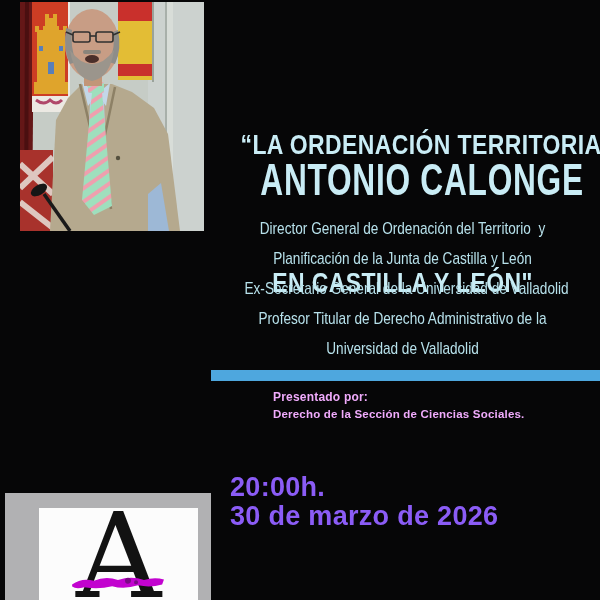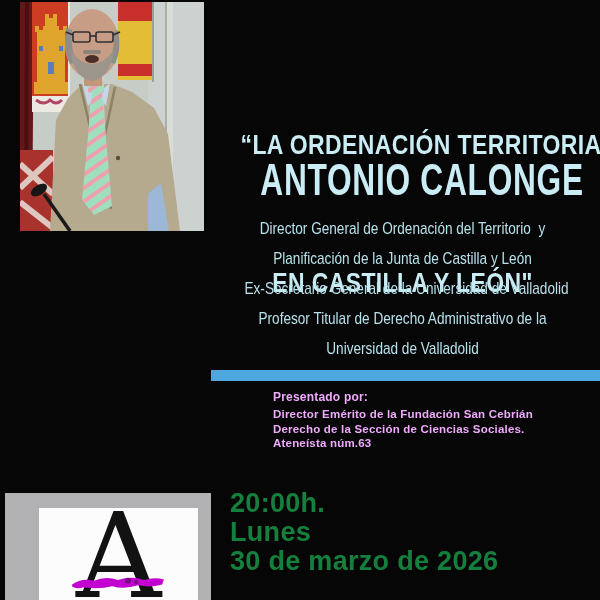--- a/index.html
+++ b/index.html
@@ -20,21 +20,21 @@
   .roles div{white-space:pre;}
   
   .bar{position:absolute;left:211px;top:370px;width:389px;height:11px;background:#4ea7de;}
   
   .presenter{position:absolute;left:230px;top:390px;color:#f0abfc;margin-left:43px;}
   .p-label{font-size:12px;font-weight:bold;letter-spacing:.2px;}
   .p-name{font-size:19px;font-weight:bold;margin-top:2px;line-height:21px;}
   .p-role{font-size:11.5px;font-weight:bold;line-height:14.5px;letter-spacing:.2px;}
   .p-roles{margin-top:3px;}
   
-  .schedule{position:absolute;left:230px;top:489px;color:#15803d;font-weight:bold;
+  .schedule{position:absolute;left:230px;top:473px;color:#8b5cf6;font-weight:bold;
             font-size:27px;line-height:29px;letter-spacing:.3px;}
   
   .logo{position:absolute;left:5px;top:493px;width:206px;height:107px;background:#b1b1b3;overflow:hidden;}
   .logo-inner{position:absolute;left:34px;top:15px;width:159px;height:92px;background:#fcfcfc;overflow:hidden;}
   .logo-a{position:absolute;left:0;top:-11px;width:100%;text-align:center;
           font-family:"DejaVu Serif","Liberation Serif",serif;font-size:118px;line-height:1;color:#121212;}
   .logo-stroke{position:absolute;left:31px;top:64px;width:96px;height:18px;transform:rotate(-2deg);}
 </style>
 </head>
 <body>
@@ -143,29 +143,26 @@
     <div>Ex-Secretario General de la Universidad de Valladolid</div>
     <div>Profesor Titular de Derecho Administrativo de la</div>
     <div>Universidad de Valladolid</div>
   </div>
 
   <div class="bar"></div>
 
   <div class="presenter">
     <div class="p-label">Presentado por:</div>
     <div class="p-roles">
-      <div class="p-role">Director Emérito de la Fundación San Cebrián</div>
       <div class="p-role">Derecho de la Sección de Ciencias Sociales.</div>
-      <div class="p-role">Ateneísta núm.63</div>
     </div>
   </div>
 
   <div class="schedule">
     <div>20:00h.</div>
-    <div>Lunes</div>
     <div>30 de marzo de 2026</div>
   </div>
 
   <div class="logo">
     <div class="logo-inner">
       <span class="logo-a">A</span>
       <svg class="logo-stroke" viewBox="0 0 96 18" xmlns="http://www.w3.org/2000/svg">
         <path d="M2,11 Q12,4 24,8 Q36,3 48,8 Q62,4 74,9 Q84,6 94,9 L92,14 Q80,17 68,14 Q54,18 42,14 Q28,17 14,14 Q6,16 2,13 Z" fill="#c203cf"></path>
         <circle cx="58" cy="9" r="3" fill="#7a0a84"></circle>
         <circle cx="66" cy="11" r="2" fill="#7a0a84"></circle>

